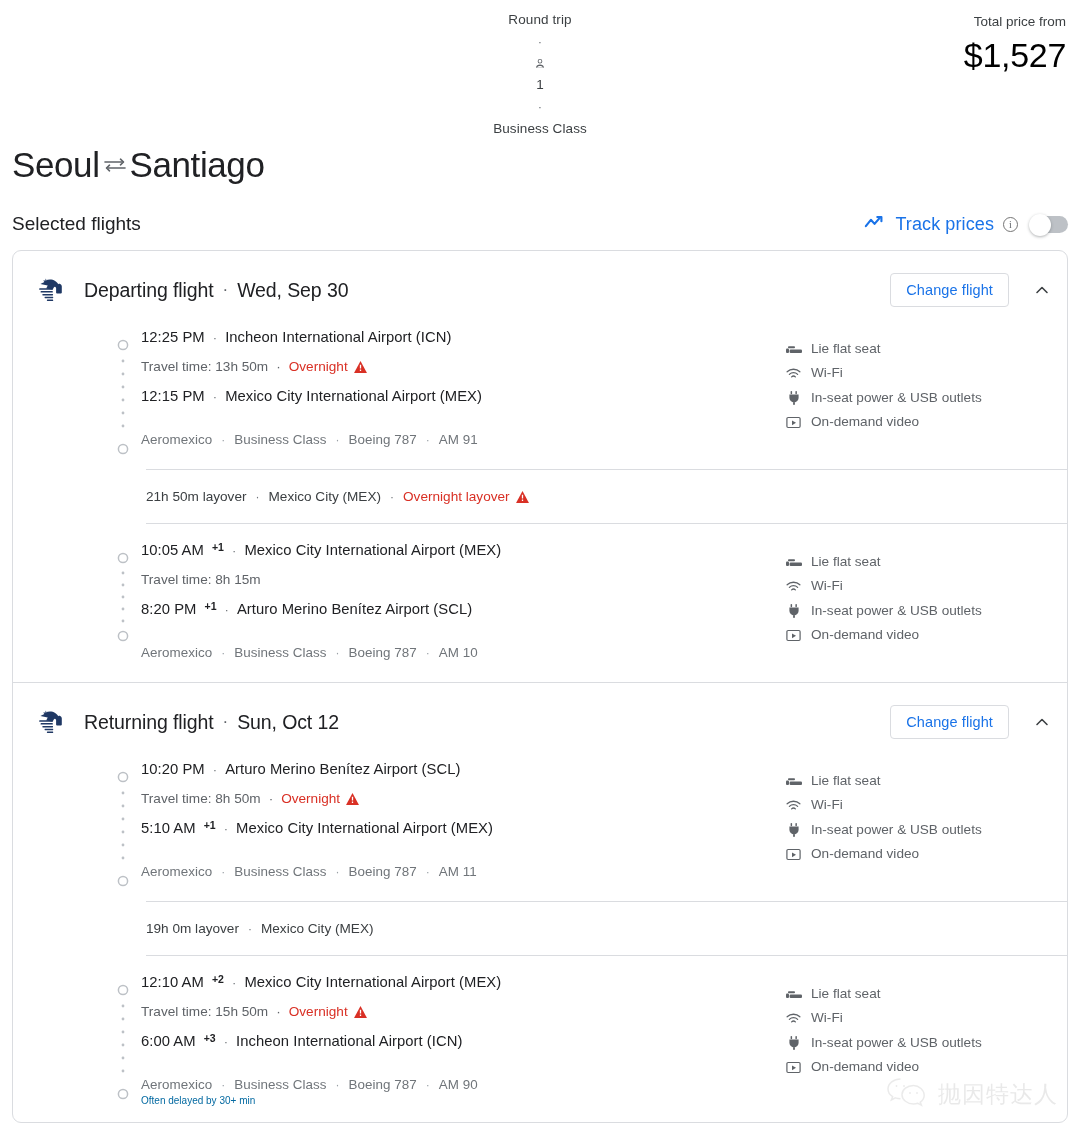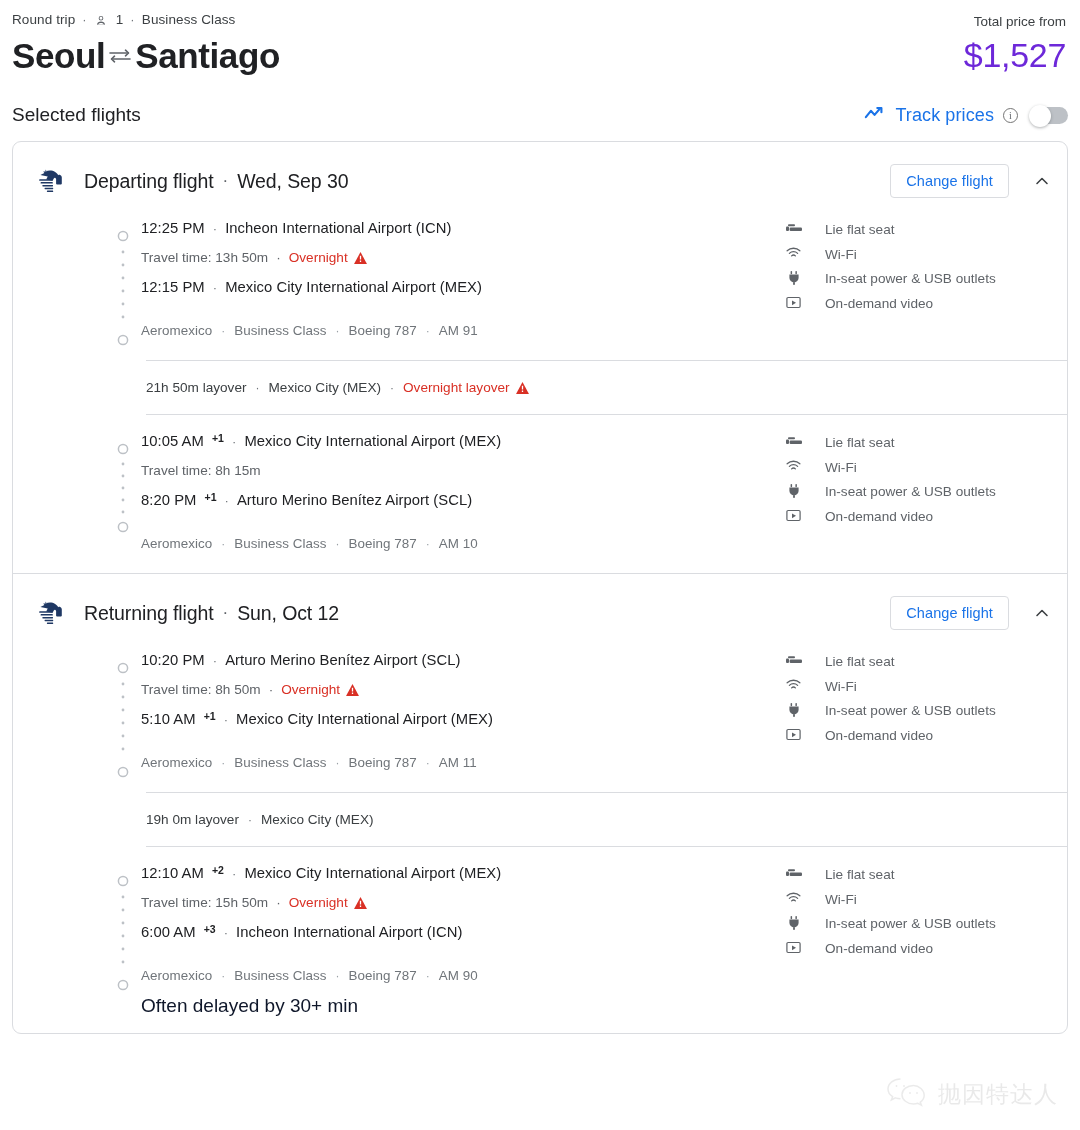--- a/index.html
+++ b/index.html
@@ -16,48 +16,49 @@
 
   
   .page-head { padding: 12px 12px 0 12px; position: relative; }
   .trip-meta {
     font-size: 13.5px;
     color: #3c4043;
     display: flex;
     align-items: center;
     gap: 7px;
     letter-spacing: .1px;
+    flex-direction: column;
   }
   .trip-meta .dot { color: #70757a; font-size: 13px; }
   .person-icon { display: inline-flex; align-items: center; margin-right: 1px; }
 
   .route-line {
     margin-top: 9px;
     display: flex;
     align-items: center;
     gap: 2px;
     font-size: 35px;
-    font-weight: 700;
+    font-weight: 400;
     letter-spacing: -.4px;
     color: #202124;
   }
   .swap-icon { display: inline-flex; align-items: center; }
 
   .price-block {
     position: absolute;
     right: 14px;
     top: 14px;
     text-align: right;
   }
   .price-label { font-size: 13.5px; color: #3c4043; }
   .price-value {
     font-size: 34px;
     letter-spacing: -.3px;
     margin-top: 7px;
-    color: #6d28d9;
+    color: #000000;
   }
 
   .sel-row {
     margin-top: 24px;
     padding: 0 12px;
     display: flex;
     align-items: flex-end;
     justify-content: space-between;
     height: 26px;
   }
@@ -168,31 +169,31 @@
   .warn-tri { display: inline-flex; }
   .op-line {
     font-size: 13.4px;
     color: #70757a;
     display: flex;
     align-items: center;
     gap: 9px;
     letter-spacing: .05px;
   }
   .op-line .sep { color: #9aa0a6; font-size: 12px; }
-  .delay-note { color: #0f172a; font-size: 19px; font-weight: 500; margin-top: 12px; }
+  .delay-note { color: #0369a1; font-size: 10px; font-weight: 500; margin-top: 3px; }
 
   .amen {
     width: 268px;
     flex: none;
     padding-top: 2px;
   }
   .amen-row {
     display: flex;
-    align-items: flex-start;
-    gap: 23px;
+    align-items: flex-end;
+    gap: 9px;
     font-size: 13.6px;
     color: #5f6368;
     height: 24.5px;
   }
   .amen-ico { width: 17px; display: inline-flex; justify-content: center; align-items: center; flex: none; }
 
   .hr { height: 1px; background: #dadce0; margin-left: 133px; }
 
   .layover {
     padding: 19px 0 19px 133px;

